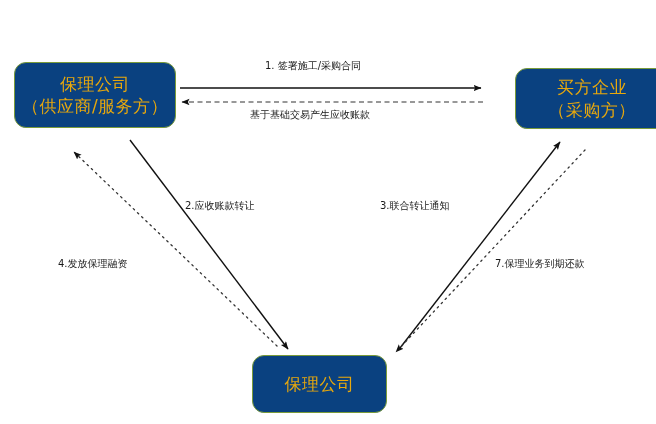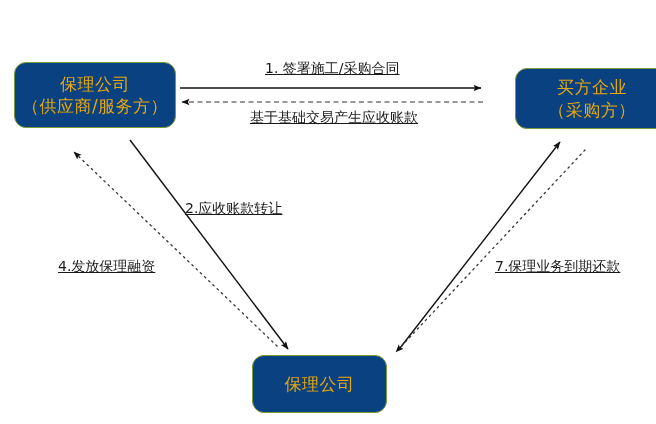--- a/index.html
+++ b/index.html
@@ -57,24 +57,23 @@
     left: 0;
     top: 0;
     width: 656px;
     height: 424px;
     pointer-events: none;
   }
 
   .edge-label {
     position: absolute;
     color: #1A1A1A;
-    font-size: 14px;
+    font-size: 10px;
     white-space: nowrap;
     line-height: 1.2;
-    text-decoration: underline;
   }
   #label-1 { left: 265px; top: 60px; }
   #label-1b { left: 250px; top: 109px; }
   #label-2 { left: 185px; top: 200px; }
   #label-3 { left: 380px; top: 200px; }
   #label-4 { left: 58px;  top: 258px; }
   #label-5 { left: 495px; top: 258px; }
 </style>
 </head>
 <body>
@@ -114,16 +113,17 @@
     <span class="line2">（采购方）</span>
   </div>
 
   <div class="node" id="node-factor">
     <span>保理公司</span>
   </div>
 
   <div class="edge-label" id="label-1">1. 签署施工/采购合同</div>
   <div class="edge-label" id="label-1b">基于基础交易产生应收账款</div>
   <div class="edge-label" id="label-2">2.应收账款转让</div>
+  <div class="edge-label" id="label-3">3.联合转让通知</div>
   <div class="edge-label" id="label-4">4.发放保理融资</div>
   <div class="edge-label" id="label-5">7.保理业务到期还款</div>
 
 </div>
 
 </body></html>

